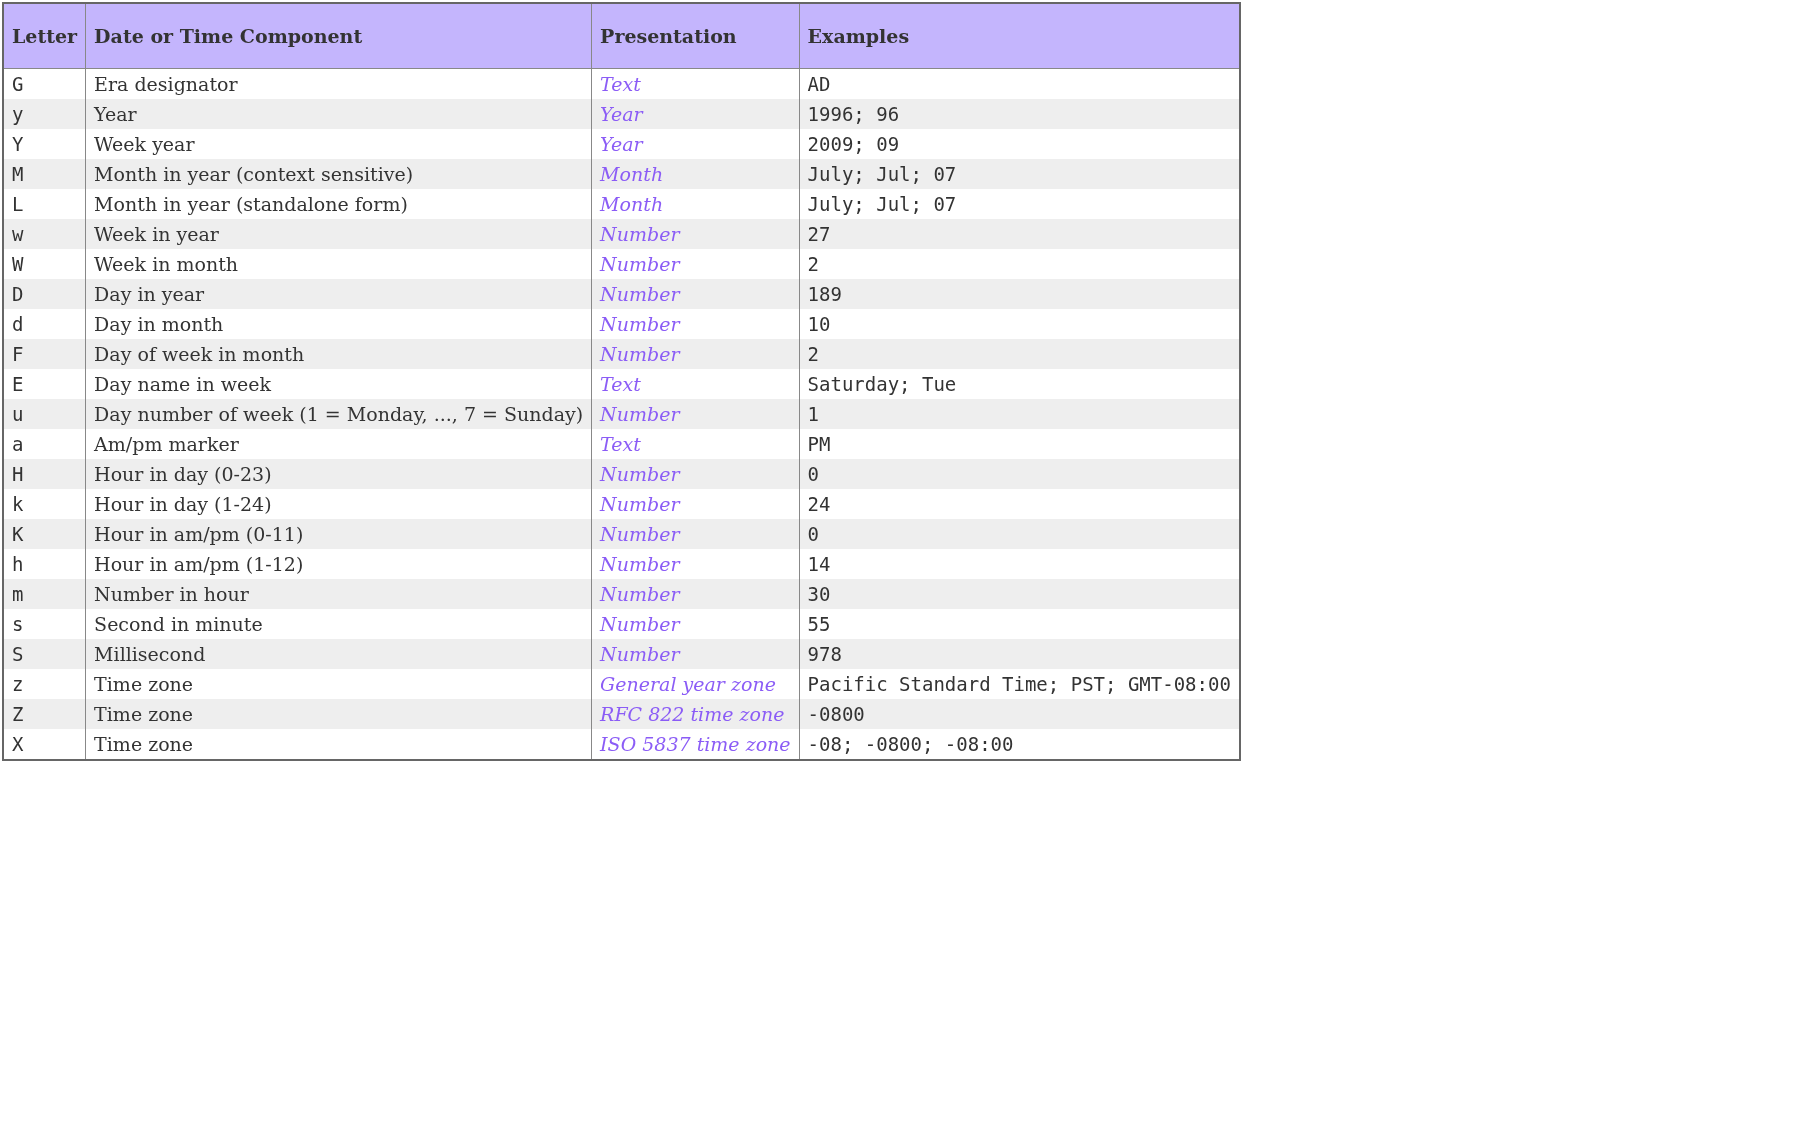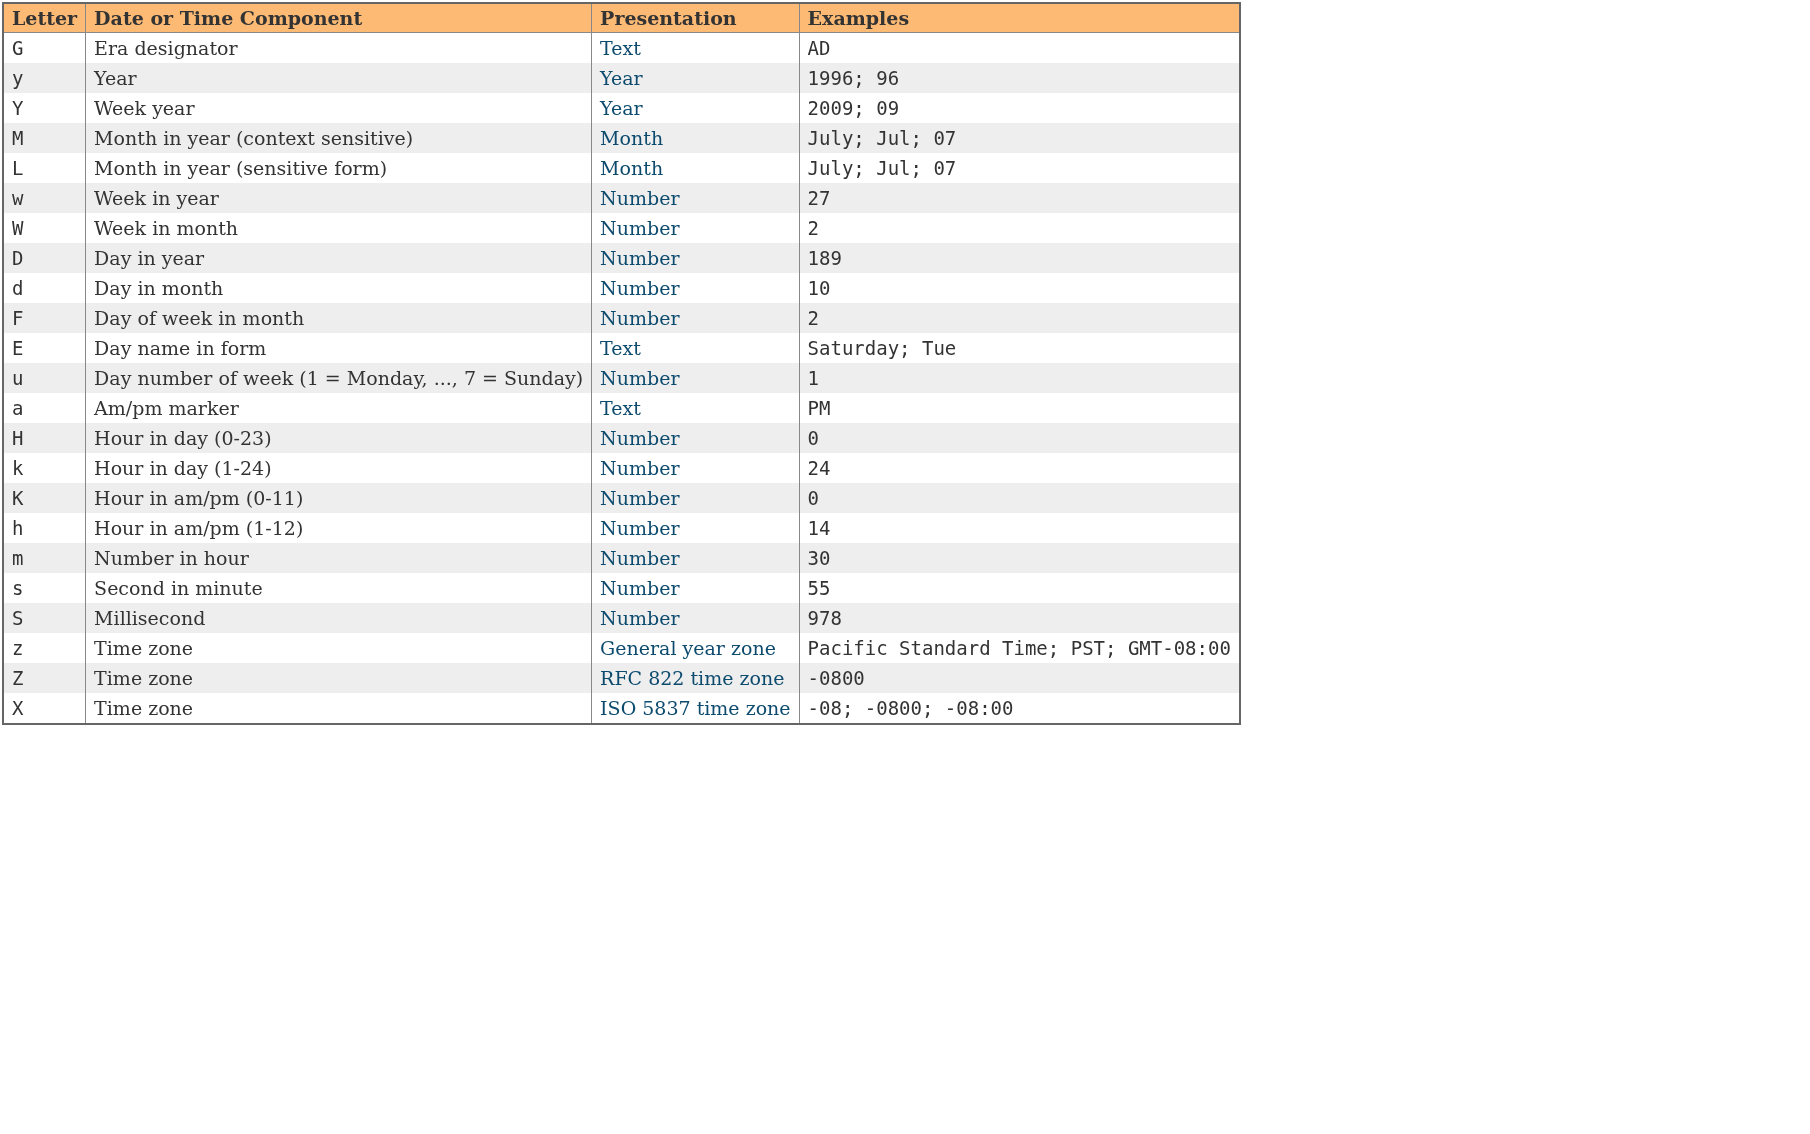--- a/index.html
+++ b/index.html
@@ -9,23 +9,23 @@
       font-size: 19px;
       color: #333;
       background: #fff;
     }
     table {
       border-collapse: collapse;
       border: 2px solid #666;
     }
     th {
       text-align: left;
-      background: #fdba74;
+      background: #c4b5fd;
       font-weight: bold;
-      padding: 3px 8px;
+      padding: 21px 8px;
       border: 1px solid #888;
       font-family: "DejaVu Serif", Georgia, serif;
     }
     td {
       padding: 4px 8px;
       border-left: 1px solid #888;
       border-right: 1px solid #888;
       border-top: none;
       border-bottom: none;
       font-family: "DejaVu Serif", Georgia, serif;
@@ -33,22 +33,23 @@
     tbody tr:nth-child(even) td {
       background: #eee;
     }
     tbody tr:nth-child(odd) td {
       background: #fff;
     }
     .mono {
       font-family: "DejaVu Sans Mono", "Courier New", monospace;
     }
     .link {
-      color: #0c4a6e;
+      color: #8b5cf6;
       cursor: pointer;
+      font-style: italic;
     }
   </style>
 </head>
 <body>
 
 <table>
   <thead>
     <tr>
       <th>Letter</th>
       <th>Date or Time Component</th>
@@ -76,21 +77,21 @@
         <td class="mono">2009; 09</td>
       </tr>
       <tr>
         <td class="mono">M</td>
         <td>Month in year (context sensitive)</td>
         <td><a class="link">Month</a></td>
         <td class="mono">July; Jul; 07</td>
       </tr>
       <tr>
         <td class="mono">L</td>
-        <td>Month in year (sensitive form)</td>
+        <td>Month in year (standalone form)</td>
         <td><a class="link">Month</a></td>
         <td class="mono">July; Jul; 07</td>
       </tr>
       <tr>
         <td class="mono">w</td>
         <td>Week in year</td>
         <td><a class="link">Number</a></td>
         <td class="mono">27</td>
       </tr>
       <tr>
@@ -112,21 +113,21 @@
         <td class="mono">10</td>
       </tr>
       <tr>
         <td class="mono">F</td>
         <td>Day of week in month</td>
         <td><a class="link">Number</a></td>
         <td class="mono">2</td>
       </tr>
       <tr>
         <td class="mono">E</td>
-        <td>Day name in form</td>
+        <td>Day name in week</td>
         <td><a class="link">Text</a></td>
         <td class="mono">Saturday; Tue</td>
       </tr>
       <tr>
         <td class="mono">u</td>
         <td>Day number of week (1 = Monday, ..., 7 = Sunday)</td>
         <td><a class="link">Number</a></td>
         <td class="mono">1</td>
       </tr>
       <tr>

